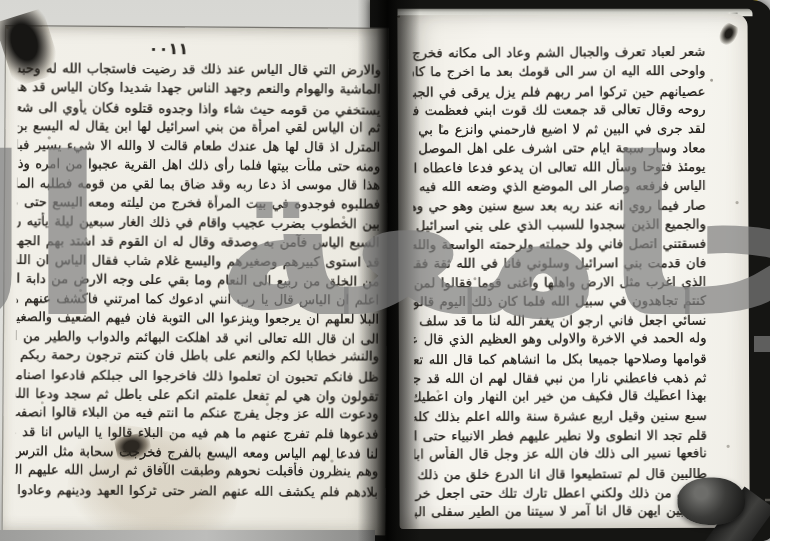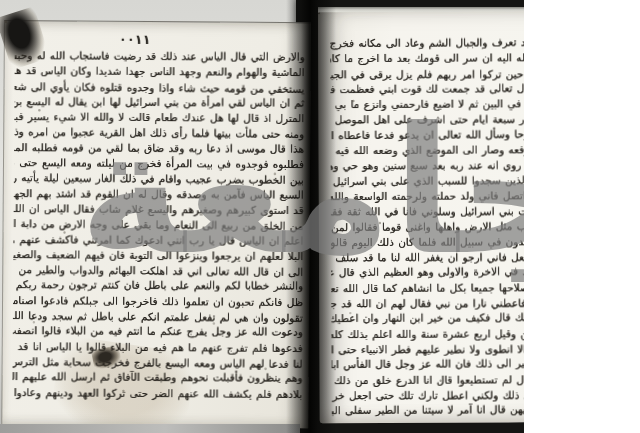--- a/index.html
+++ b/index.html
@@ -1,17 +1,17 @@
 <!DOCTYPE html>
 <html><head>
 <meta charset="utf-8">
 <style>
   html,body{margin:0;padding:0;}
   .photo{
-    position:relative;width:524px;height:433px;overflow:hidden;
+    position:relative;width:616px;height:433px;overflow:hidden;
     background:#fde047;
     font-family:"DejaVu Sans",sans-serif;
   }
   
   .bg-left{position:absolute;left:0;top:0;width:312px;height:433px;
     background:linear-gradient(180deg,#d7d7d3 0%,#e3e3df 40%,#dadad6 80%,#b8b8b5 100%);}
   .bg-right{position:absolute;left:606px;top:0;width:34px;height:433px;
     background:linear-gradient(90deg,#c4c4c2,#cfcfcd);}
   
   .book-cover{position:absolute;left:296px;top:0;width:322px;height:433px;

